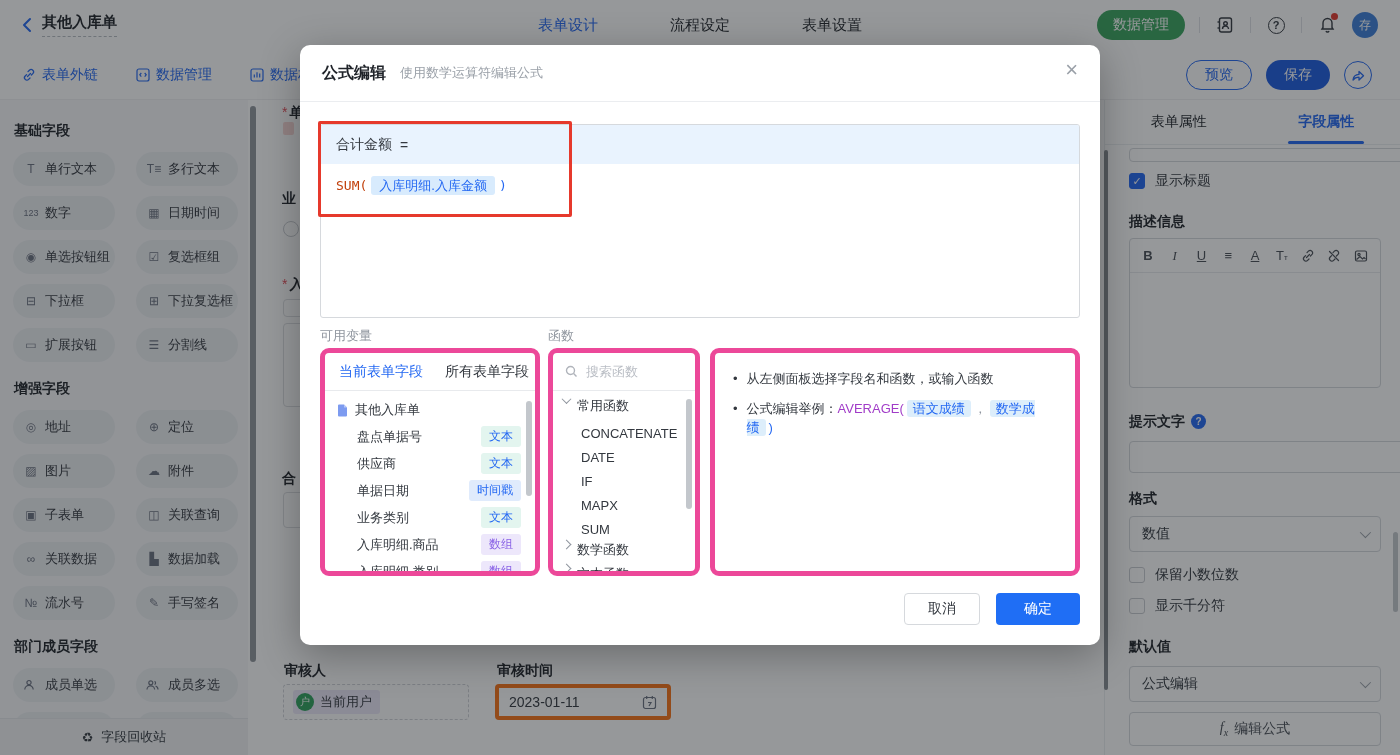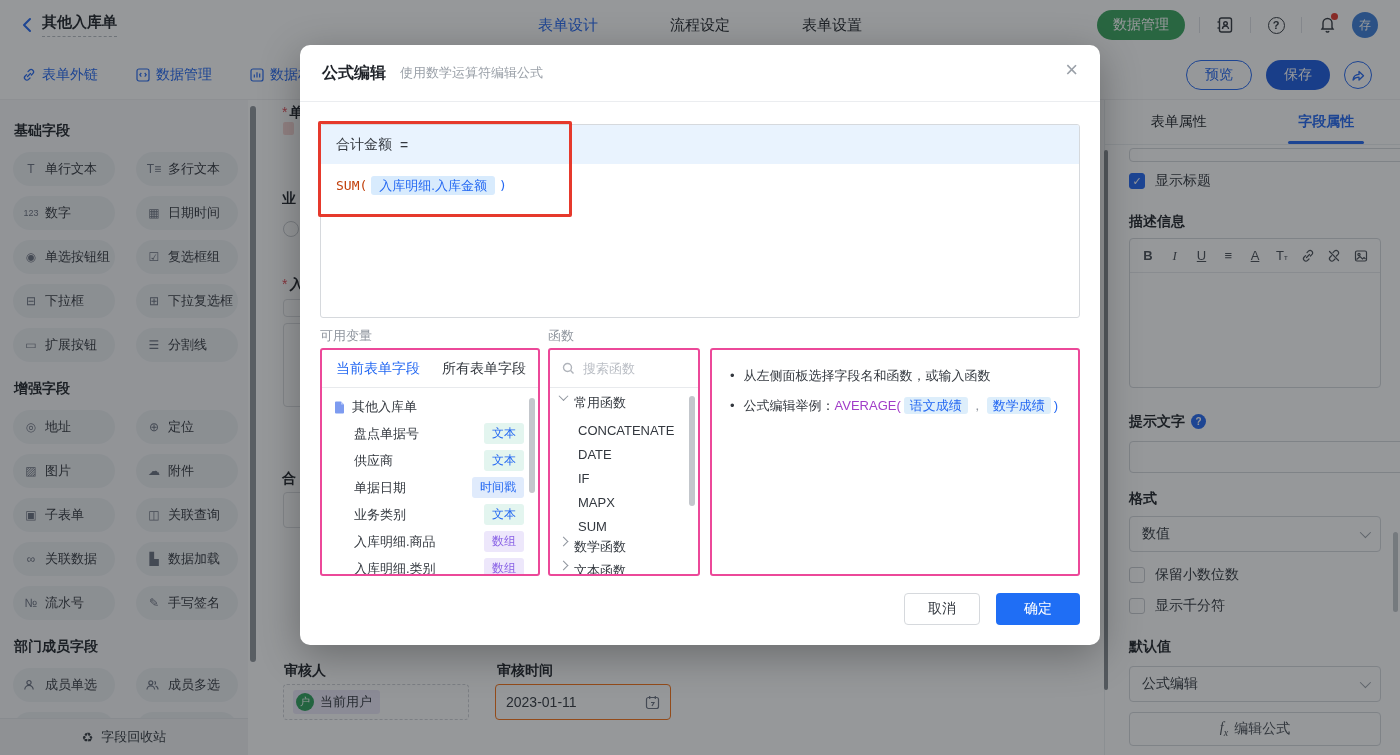--- a/index.html
+++ b/index.html
@@ -42,21 +42,21 @@
   
   .canvas { position:absolute; left:258px; top:100px; width:846px; height:655px; background:#fff; }
   .cvs-label { position:absolute; font-size:14px; font-weight:600; color:#1f2329; white-space:nowrap; }
   .req::before { content:"*"; color:#e34d59; margin-right:2px; font-weight:400; }
   .sliver { position:absolute; border:1px solid #dcdee2; border-radius:4px; background:#fff; }
   .chip-pink { position:absolute; background:#f8d7d5; border-radius:2px; }
   .radio-dot { position:absolute; width:16px; height:16px; border:1px solid #c9ccd1; border-radius:50%; background:#fff; }
   .user-field { position:absolute; border:1px dashed #cfd2d7; border-radius:4px; background:#fefefe; display:flex; align-items:center; padding:0 9px; }
   .user-chip { display:flex; align-items:center; gap:6px; background:#ece7f8; border-radius:3px; padding:3px 8px 3px 3px; font-size:13px; color:#33383f; }
   .user-chip .uc-av { width:18px; height:18px; border-radius:50%; background:#2ea05c; color:#fff; font-size:10px; display:flex; align-items:center; justify-content:center; }
-  .date-field { position:absolute; border:1px solid #f97316; border-radius:4px; background:#fff; display:flex; align-items:center; padding:0 10px; font-size:14px; color:#33383f; justify-content:space-between; }
+  .date-field { position:absolute; border:4px solid #f97316; border-radius:4px; background:#fff; display:flex; align-items:center; padding:0 10px; font-size:14px; color:#33383f; justify-content:space-between; }
 
   
   .rpanel { position:absolute; left:1104px; top:100px; width:296px; height:655px; background:#fff; border-left:1px solid #eceef0; }
   .rtabs { position:absolute; top:0; left:0; width:100%; height:45px; border-bottom:1px solid #eceef0; display:flex; }
   .rtab { flex:1; display:flex; align-items:center; justify-content:center; font-size:14px; color:#1f2329; position:relative; cursor:pointer; }
   .rtab.active { color:#2468f2; font-weight:600; }
   .rtab.active::after { content:""; position:absolute; bottom:0; left:50%; transform:translateX(-50%); width:76px; height:3px; background:#2468f2; border-radius:2px; }
   .rp-el { position:absolute; left:24px; width:252px; }
   .rp-label { font-size:14px; font-weight:600; color:#1f2329; }
   .rp-input { border:1px solid #d6d9dd; border-radius:4px; background:#fff; width:100%; font-size:13px; padding:0 8px; font-family:"Liberation Sans",sans-serif; }
@@ -83,21 +83,21 @@
   .m-title { font-size:16px; font-weight:700; color:#1f2329; }
   .m-sub { font-size:13px; color:#9aa0a8; }
   .m-close { position:absolute; right:22px; top:14px; font-size:22px; color:#9aa0a8; line-height:1; cursor:pointer; }
   .f-editor { position:absolute; left:20px; top:79px; width:760px; height:194px; border:1px solid #d6d9dd; border-radius:3px; overflow:hidden; }
   .f-head { height:39px; background:#e9f3fe; display:flex; align-items:center; padding:0 15px; font-size:14px; color:#33383f; gap:8px; }
   .f-body { padding:13px 15px; font-size:13px; }
   .f-fn { font-family:"DejaVu Sans Mono",monospace; color:#c2410c; }
   .f-chip { background:#d8ebfd; color:#2468f2; border-radius:3px; padding:2px 8px; margin:0 4px; font-size:13px; cursor:pointer; }
   .f-close { color:#2468f2; font-family:"DejaVu Sans Mono",monospace; }
   .m-lab { position:absolute; font-size:13px; color:#8f959e; top:282px; }
-  .m-panel { position:absolute; top:303px; height:228px; border:2px solid #ec4899; border-radius:3px; background:#fff; overflow:hidden; }
+  .m-panel { position:absolute; top:303px; height:228px; border:5px solid #ec4899; border-radius:9px; background:#fff; overflow:hidden; }
   .vtabs { height:38px; border-bottom:1px solid #e8eaed; display:flex; align-items:center; gap:22px; padding:0 14px; }
   .vtab { font-size:14px; color:#33383f; cursor:pointer; white-space:nowrap; }
   .vtab.active { color:#2468f2; }
   .tree { padding-top:6px; }
   .troot { height:26px; display:flex; align-items:center; gap:7px; padding-left:12px; font-size:13px; color:#33383f; cursor:pointer; }
   .titem { height:27px; display:flex; align-items:center; padding:0 14px 0 32px; font-size:13px; color:#33383f; justify-content:space-between; cursor:pointer; }
   .badge { font-size:12px; border-radius:3px; padding:2px 8px; flex:none; }
   .bg-text { background:#e3f5ef; color:#2468f2; }
   .bg-time { background:#e0ebfc; color:#2468f2; }
   .bg-arr  { background:#ede7fb; color:#8a63e6; }

